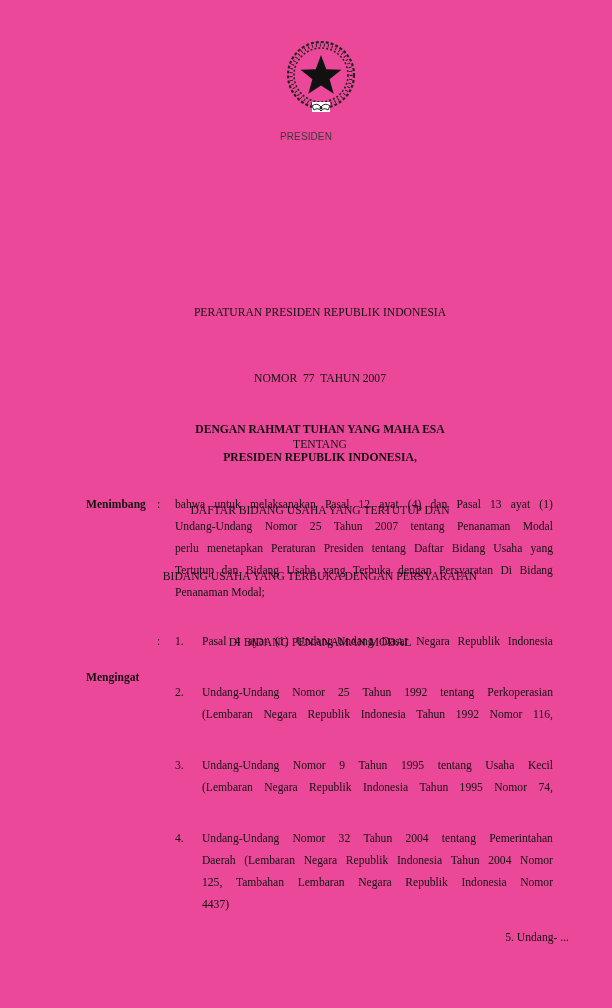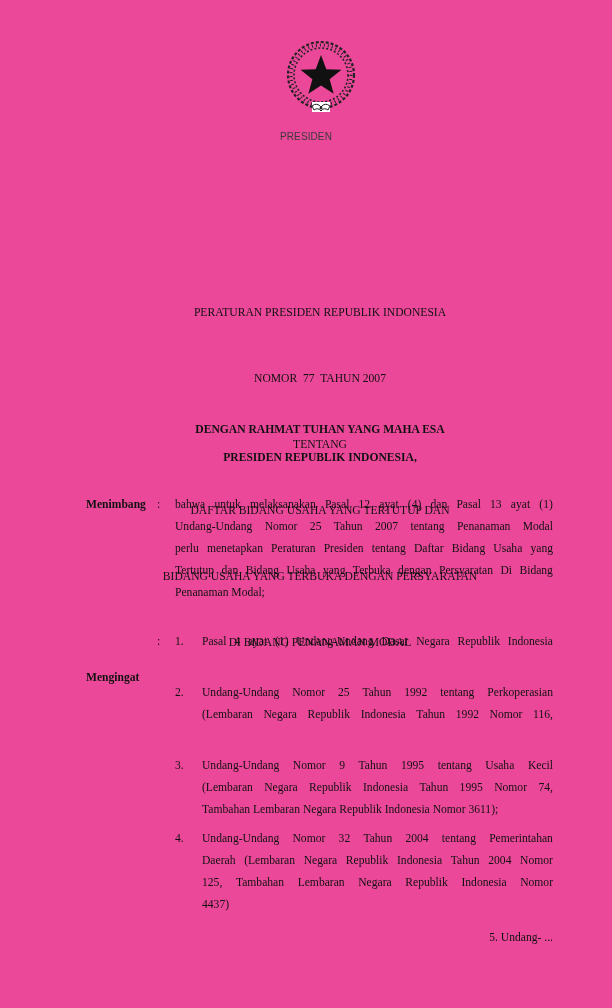--- a/index.html
+++ b/index.html
@@ -129,21 +129,21 @@
       width: 351px;
       top: 0;
     }
     .item-1 { top: 631px; }
     .item-2 { top: 682px; }
     .item-3 { top: 755px; }
     .item-4 { top: 828px; }
 
     .footer-next {
       position: absolute;
-      right: 59px;
+      right: 43px;
       top: 930px;
       font-size: 11.6px;
       line-height: 16px;
     }
   </style>
 </head>
 <body>
 
 <div class="page">
 
@@ -308,21 +308,20 @@
             <span>(Lembaran</span>
             <span>Negara</span>
             <span>Republik</span>
             <span>Indonesia</span>
             <span>Tahun</span>
             <span>1995</span>
             <span>Nomor</span>
             <span>74,</span>
           </span>
         </span>
-      <span class="justify-line last">Tambahan Lembaran Negara Republik Indonesia Nomor 3611);</span>
     </div>
   </div>
 
   <div class="list-item item-4">
     <span class="list-num">4.</span>
     <div class="list-text">
       <span class="justify-line">
           <span class="jl-inner">
             <span>Undang-Undang</span>
             <span>Nomor</span>

